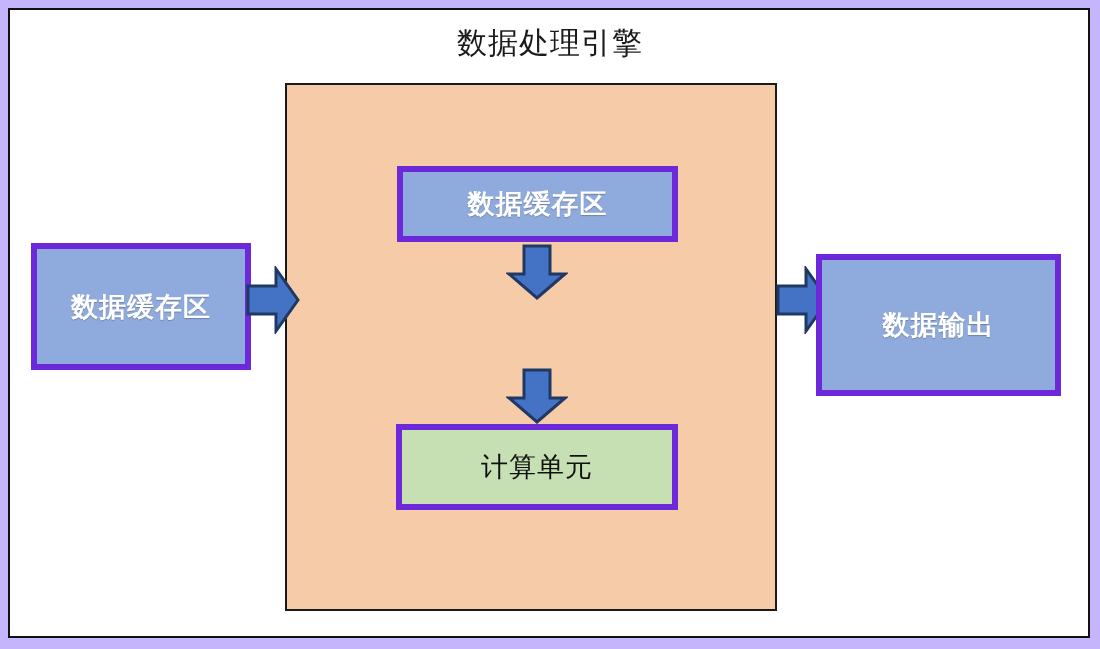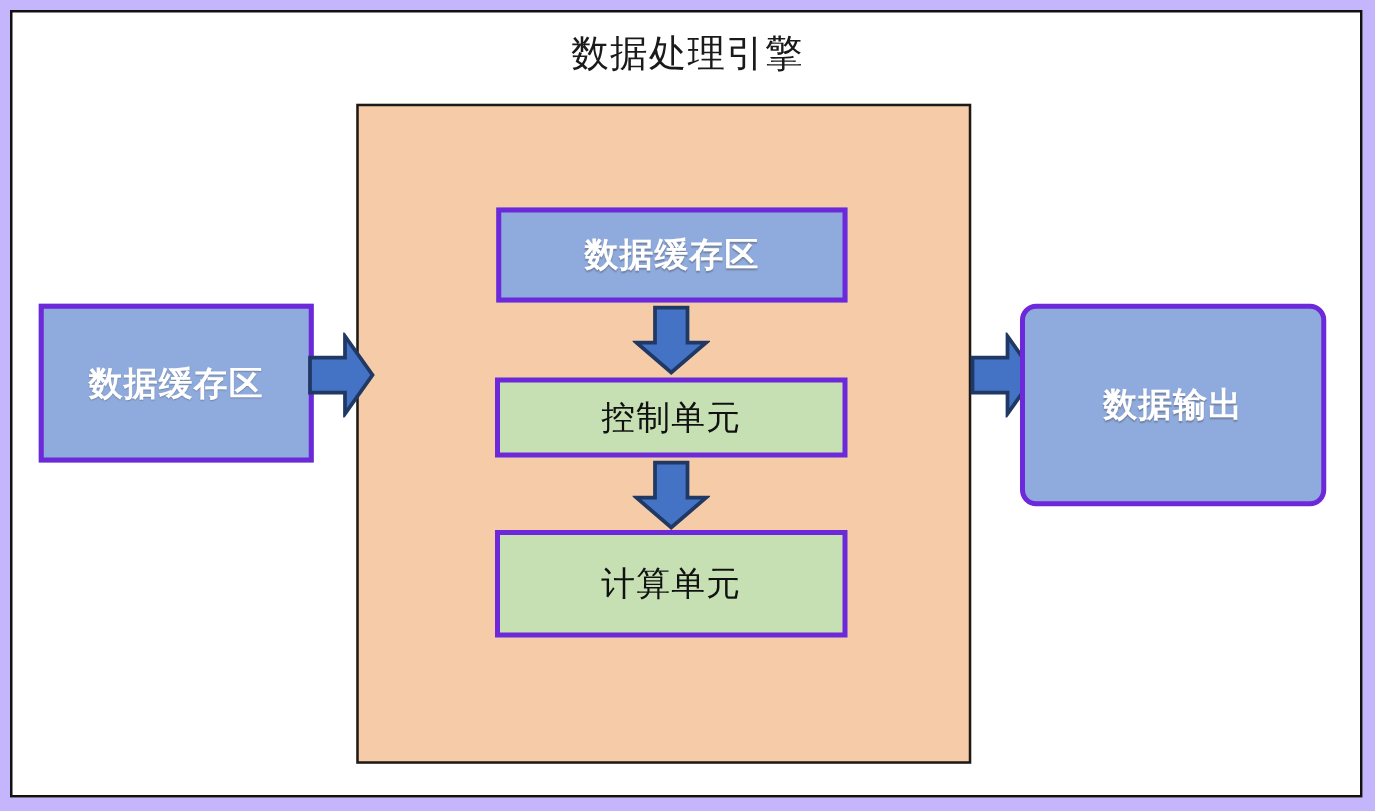--- a/index.html
+++ b/index.html
@@ -56,21 +56,21 @@
     height: 528px;
     background: #F6CBA8;
     border: 2px solid #1a1a1a;
     box-sizing: border-box;
   }
 
   
   .node {
     position: absolute;
     box-sizing: border-box;
-    border: 4px solid #6d28d9;
+    border: 6px solid #6d28d9;
     display: flex;
     align-items: center;
     justify-content: center;
     text-align: center;
   }
 
   .node-blue {
     background: #8FAADC;
     color: #ffffff;
     font-weight: bold;
@@ -89,24 +89,23 @@
 
   
   #box-input {
     left: 31px;
     top: 243px;
     width: 220px;
     height: 127px;
   }
   #box-output {
     left: 816px;
-    top: 243px;
+    top: 254px;
     width: 245px;
-    height: 162px;
-    border-radius: 13px;
+    height: 142px;
   }
   #box-cache {
     left: 397px;
     top: 166px;
     width: 281px;
     height: 76px;
   }
   #box-control {
     left: 396px;
     top: 302px;
@@ -174,23 +173,20 @@
   <div class="node node-blue" id="box-cache">
     <span>数据缓存区</span>
   </div>
 
   <div class="arrow" id="arrow-cache-control">
     <svg width="62" height="56" viewBox="0 0 62 56" xmlns="http://www.w3.org/2000/svg">
       <polygon points="18,2 44,2 44,30 59,30 31,54 3,30 18,30" fill="#4472C4" stroke="#203864" stroke-width="3" stroke-linejoin="miter"></polygon>
     </svg>
   </div>
 
-  <div class="node node-green" id="box-control">
-    <span>控制单元</span>
-  </div>
 
   <div class="arrow" id="arrow-control-compute">
     <svg width="62" height="56" viewBox="0 0 62 56" xmlns="http://www.w3.org/2000/svg">
       <polygon points="18,2 44,2 44,30 59,30 31,54 3,30 18,30" fill="#4472C4" stroke="#203864" stroke-width="3" stroke-linejoin="miter"></polygon>
     </svg>
   </div>
 
   <div class="node node-green" id="box-compute">
     <span>计算单元</span>
   </div>

